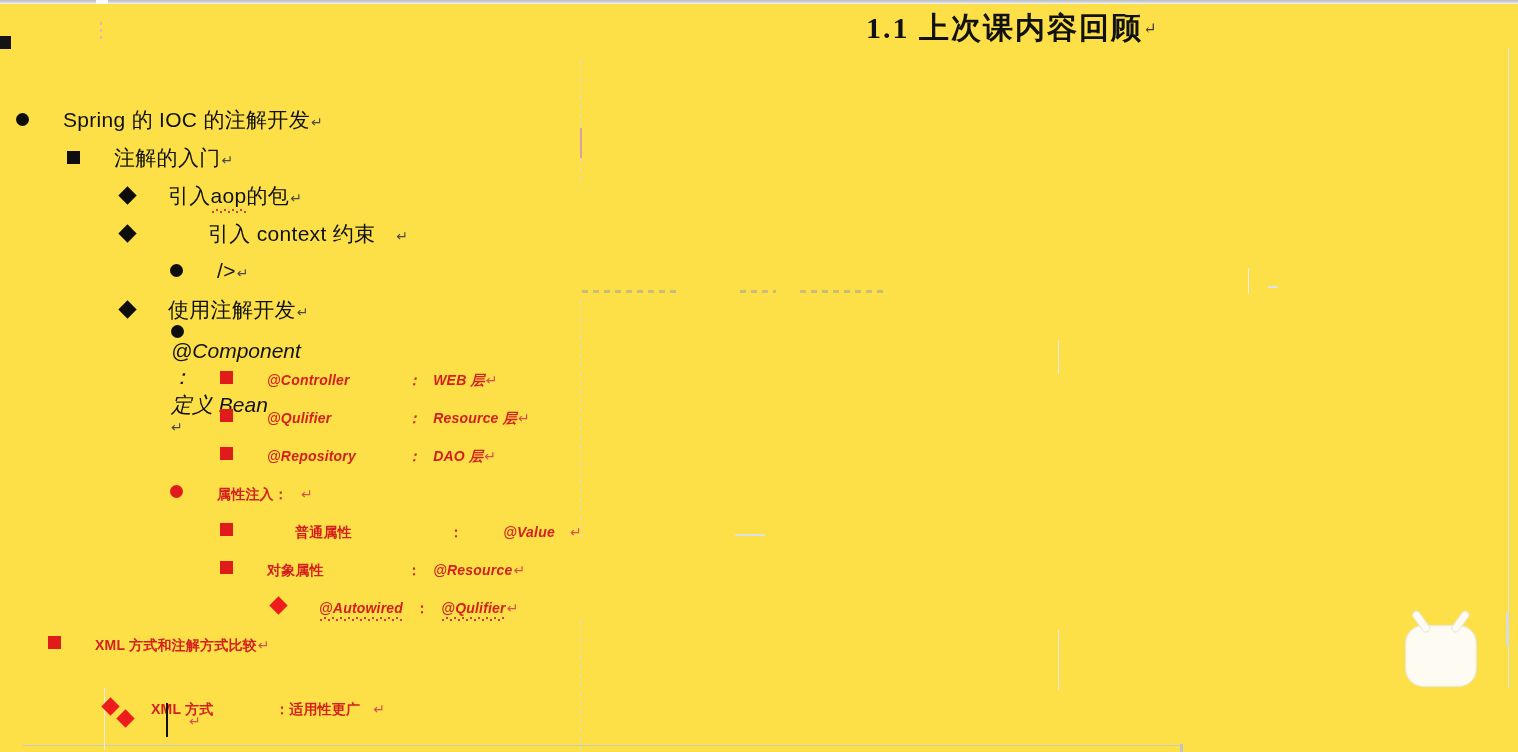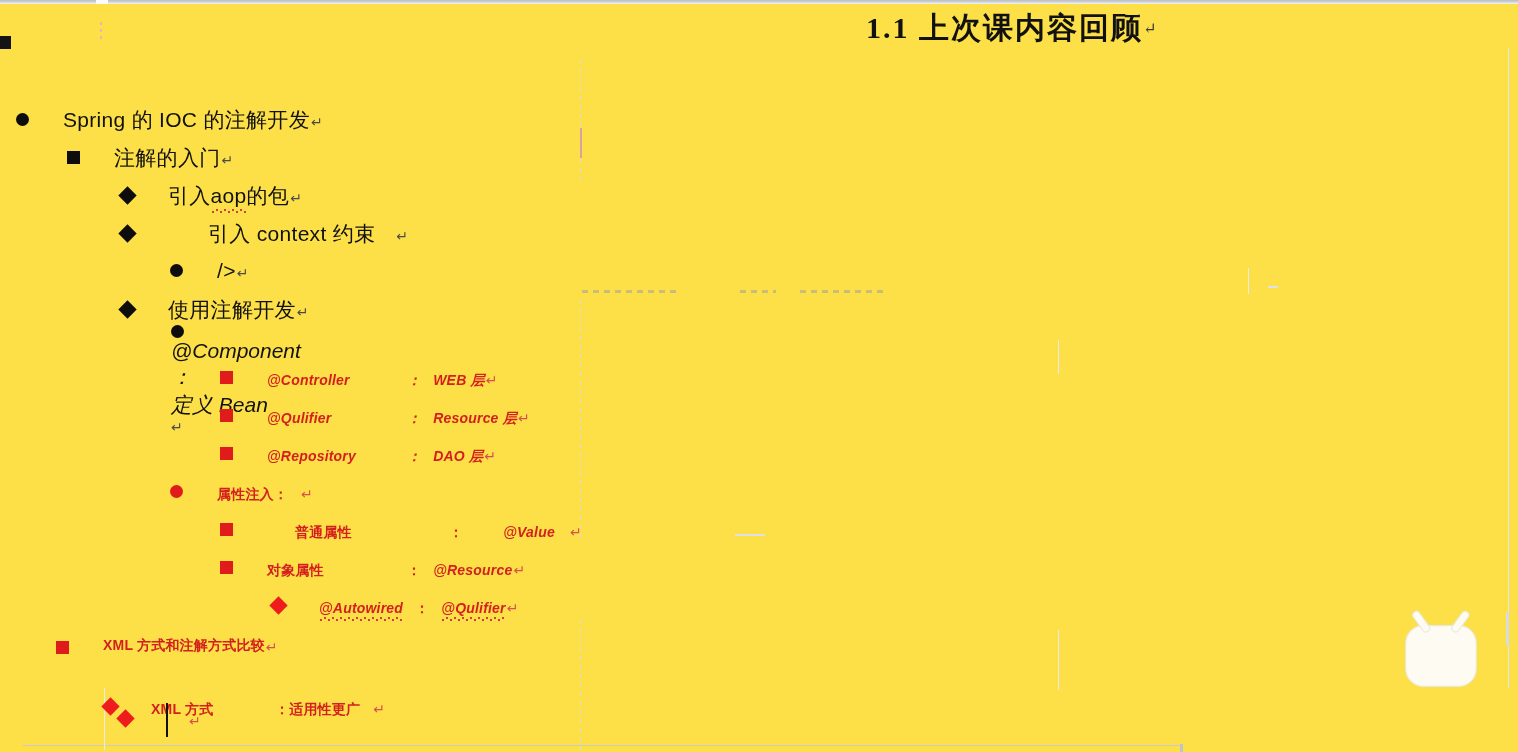--- a/index.html
+++ b/index.html
@@ -378,21 +378,21 @@
     <span class="bullet b-diamond red"></span>
     <span class="gap-lg"></span>
     <span class="red-txt squiggle">@Autowired</span>
     <span class="gap-sm"></span>
     <span class="red-txt upright">：</span>
     <span class="gap-sm"></span>
       <span class="red-txt squiggle">@Qulifier</span>
     <span class="pilcrow-sm red">↵</span>
   </div>
 
-  <div class="row" style="left:56px; top:637px;align-items:flex-end;">
+  <div class="row" style="left:48px; top:637px;">
     <span class="bullet b-square red"></span>
     <span class="gap-lg"></span>
     <span class="red-txt upright">XML 方式和注解方式比较</span>
     <span class="pilcrow-sm red">↵</span>
   </div>
 
   <div class="row" style="left:104px; top:675px;margin-top:26px;">
     <span class="bullet b-diamond red"></span>
     <span class="gap-lg"></span>
     <span class="red-txt upright" style="width:124px; display:inline-block;">XML 方式</span>

